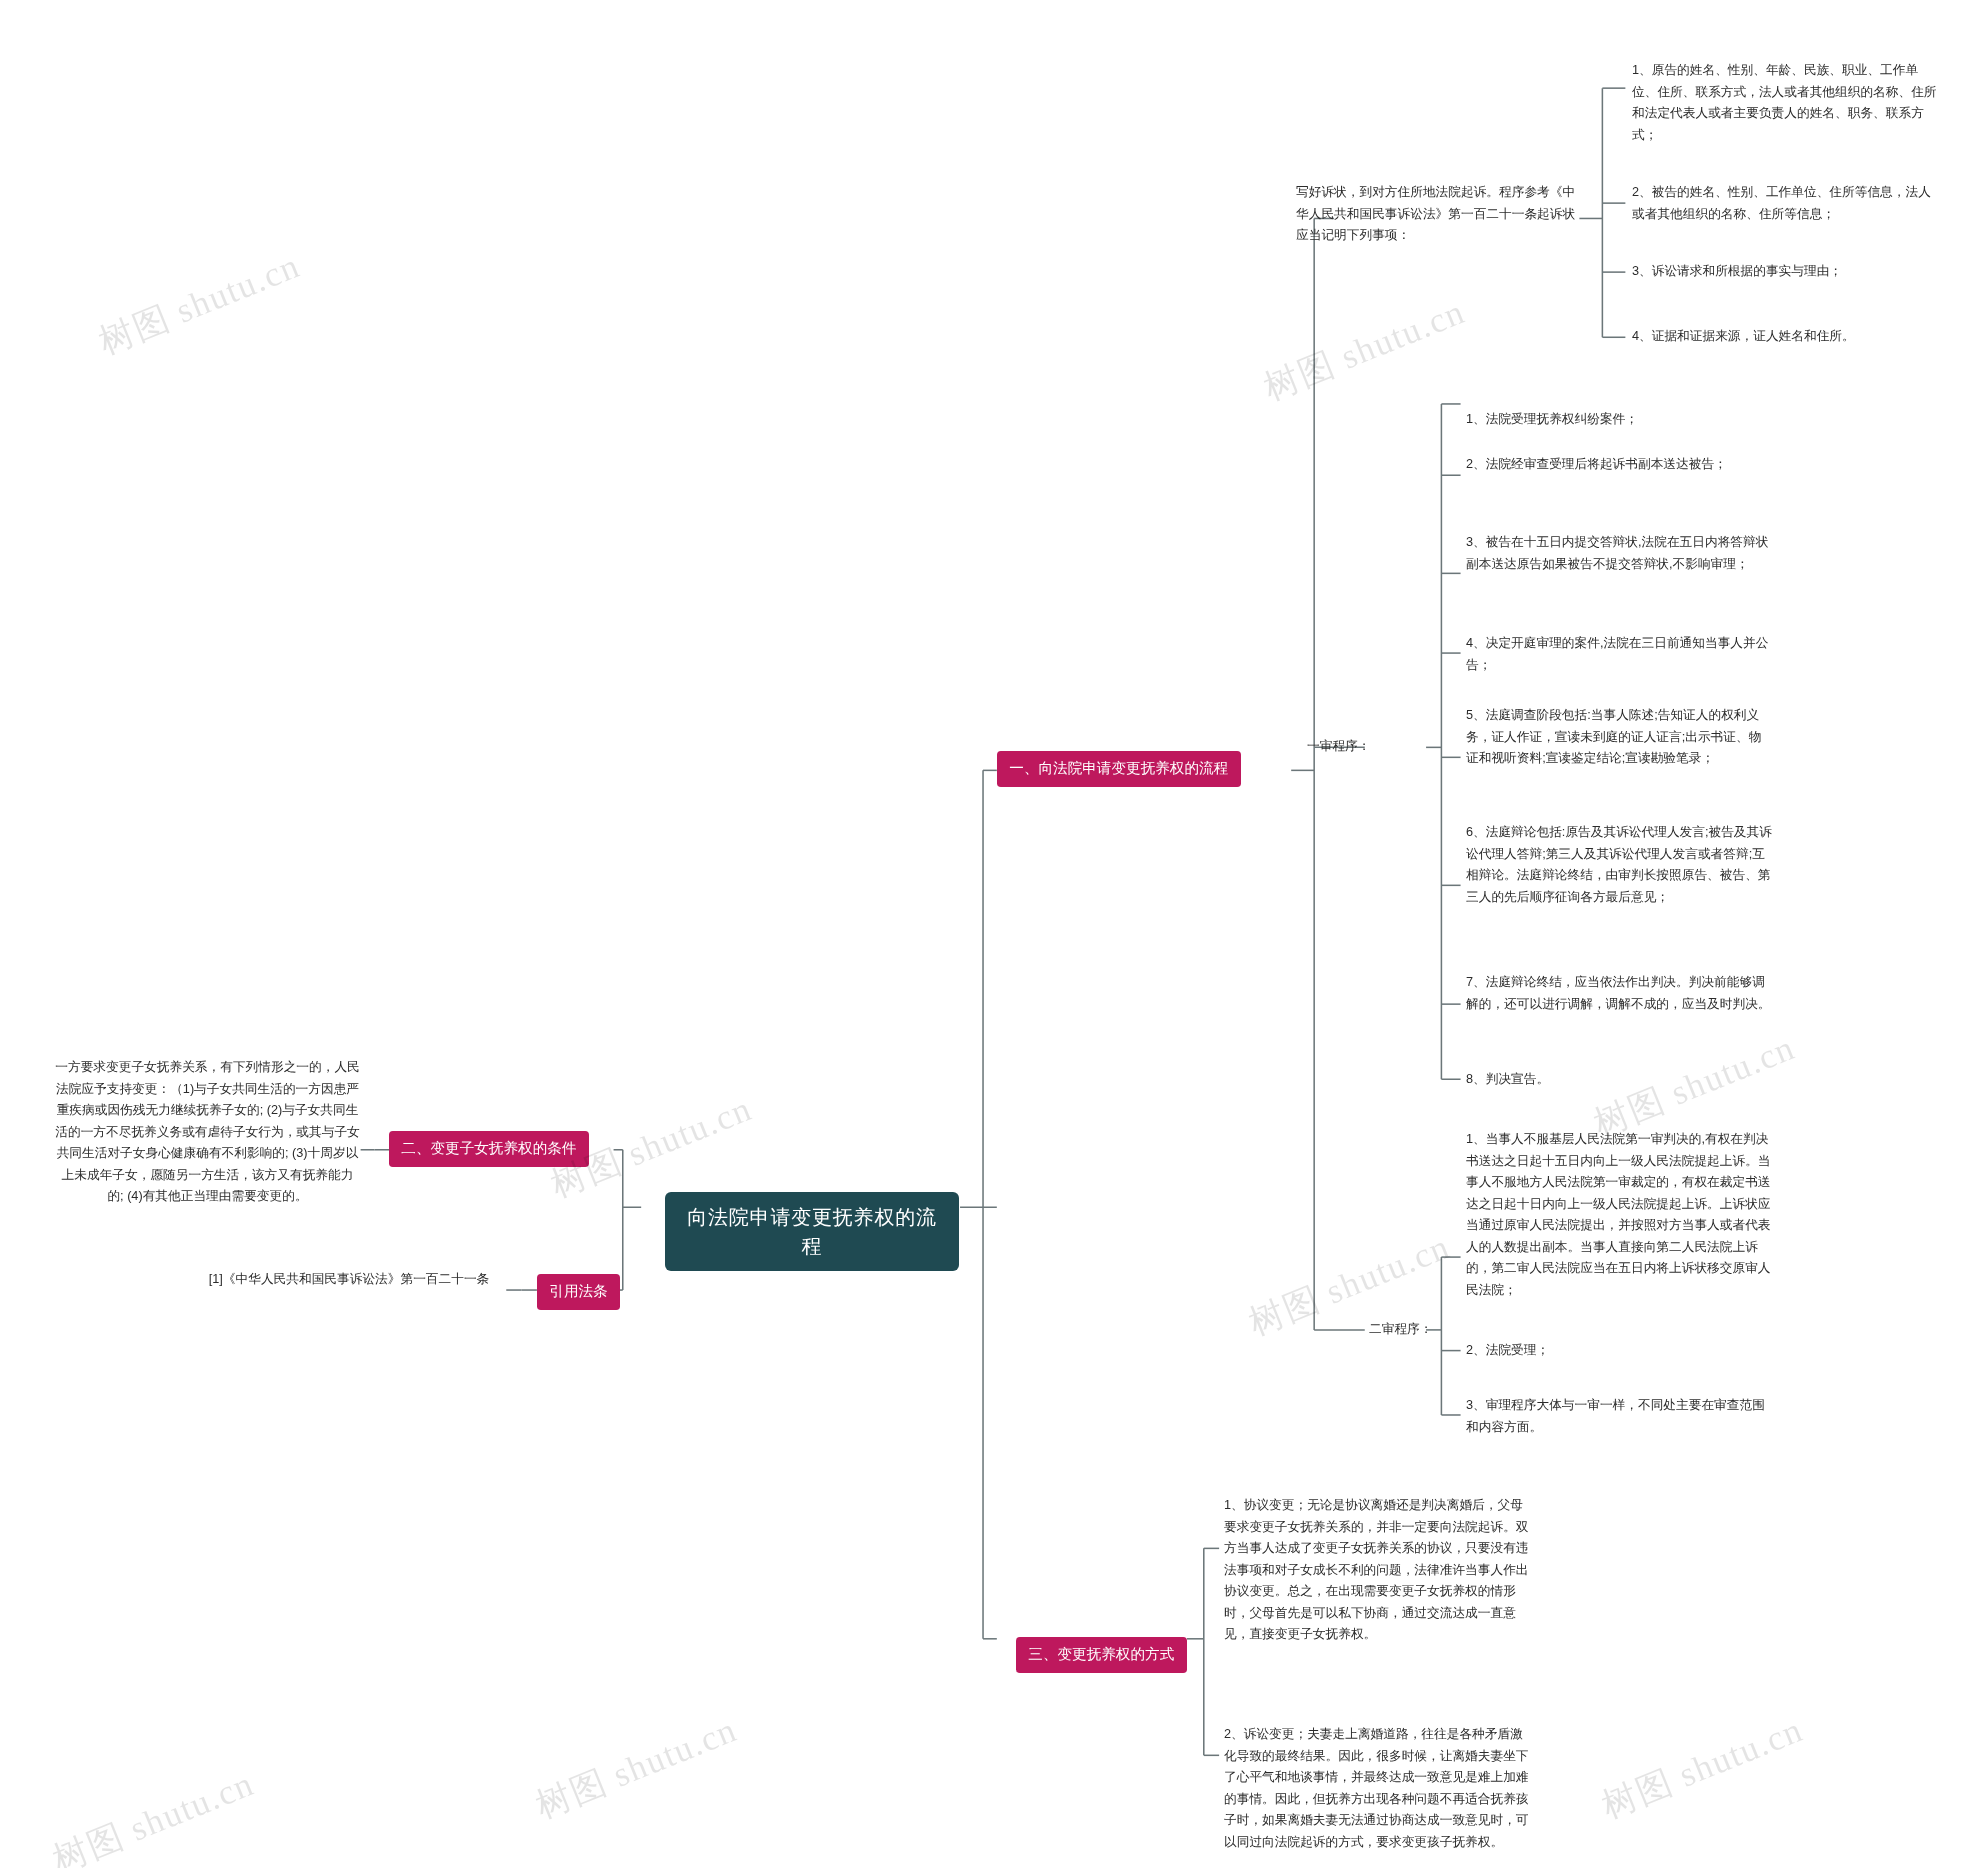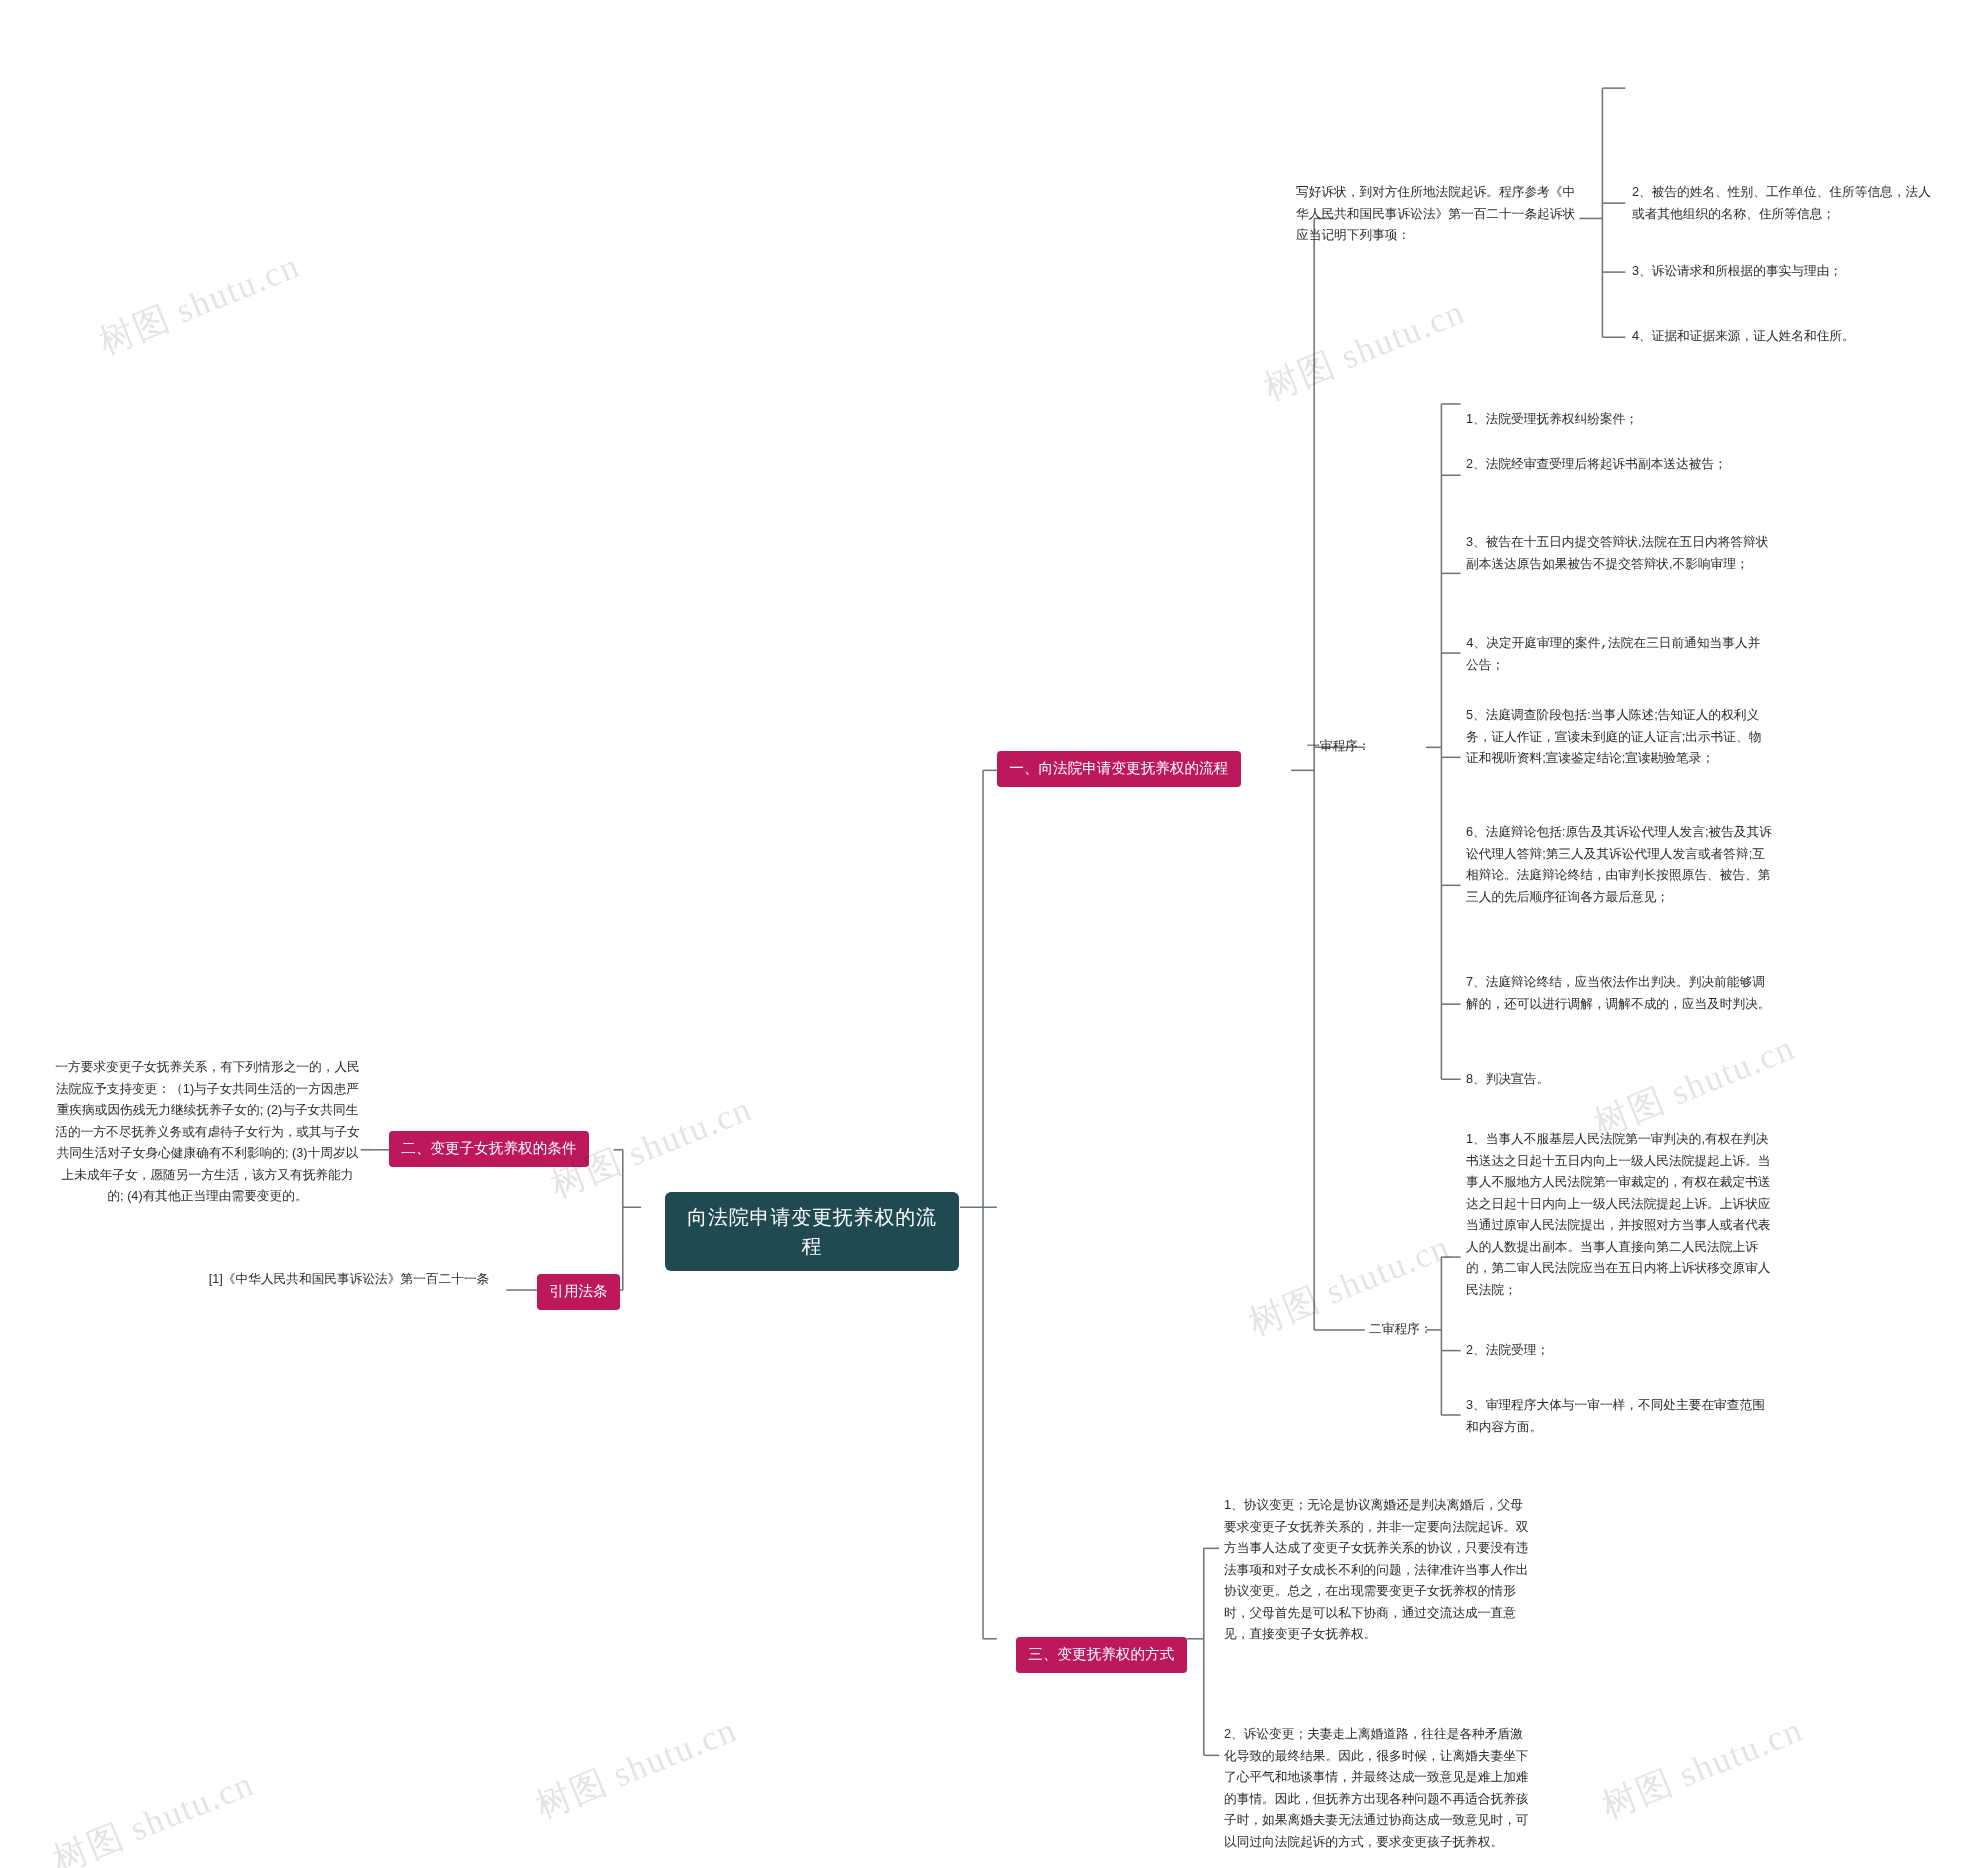--- a/index.html
+++ b/index.html
@@ -153,20 +153,23 @@
   </div>
 
   <div class="node txt right" style="left:192px;top:1269px;width:314px;">
     <span>[1]《中华人民共和国民事诉讼法》第一百二十一条</span>
   </div>
 
   <div class="node txt" style="left:1296px;top:182px;width:285px;">
     <span>写好诉状，到对方住所地法院起诉。程序参考《中华人民共和国民事诉讼法》第一百二十一条起诉状应当记明下列事项：</span>
   </div>
 
+  <div class="node txt" style="left:1632px;top:60px;width:307px;">
+    <span>1、原告的姓名、性别、年龄、民族、职业、工作单位、住所、联系方式，法人或者其他组织的名称、住所和法定代表人或者主要负责人的姓名、职务、联系方式；</span>
+  </div>
   <div class="node txt" style="left:1632px;top:182px;width:307px;">
     <span>2、被告的姓名、性别、工作单位、住所等信息，法人或者其他组织的名称、住所等信息；</span>
   </div>
   <div class="node txt" style="left:1632px;top:261px;width:307px;">
     <span>3、诉讼请求和所根据的事实与理由；</span>
   </div>
   <div class="node txt" style="left:1632px;top:326px;width:307px;">
     <span>4、证据和证据来源，证人姓名和住所。</span>
   </div>
 
@@ -176,21 +179,21 @@
 
   <div class="node txt" style="left:1466px;top:409px;width:307px;">
     <span>1、法院受理抚养权纠纷案件；</span>
   </div>
   <div class="node txt" style="left:1466px;top:454px;width:307px;">
     <span>2、法院经审查受理后将起诉书副本送达被告；</span>
   </div>
   <div class="node txt" style="left:1466px;top:532px;width:307px;">
     <span>3、被告在十五日内提交答辩状,法院在五日内将答辩状副本送达原告如果被告不提交答辩状,不影响审理；</span>
   </div>
-  <div class="node txt" style="left:1466px;top:633px;width:307px;font-family:Liberation Mono, monospace;">
+  <div class="node txt" style="left:1466px;top:633px;width:307px;">
     <span>4、决定开庭审理的案件,法院在三日前通知当事人并公告；</span>
   </div>
   <div class="node txt" style="left:1466px;top:705px;width:307px;">
     <span>5、法庭调查阶段包括:当事人陈述;告知证人的权利义务，证人作证，宣读未到庭的证人证言;出示书证、物证和视听资料;宣读鉴定结论;宣读勘验笔录；</span>
   </div>
   <div class="node txt" style="left:1466px;top:822px;width:307px;">
     <span>6、法庭辩论包括:原告及其诉讼代理人发言;被告及其诉讼代理人答辩;第三人及其诉讼代理人发言或者答辩;互相辩论。法庭辩论终结，由审判长按照原告、被告、第三人的先后顺序征询各方最后意见；</span>
   </div>
   <div class="node txt" style="left:1466px;top:972px;width:307px;">
     <span>7、法庭辩论终结，应当依法作出判决。判决前能够调解的，还可以进行调解，调解不成的，应当及时判决。</span>

